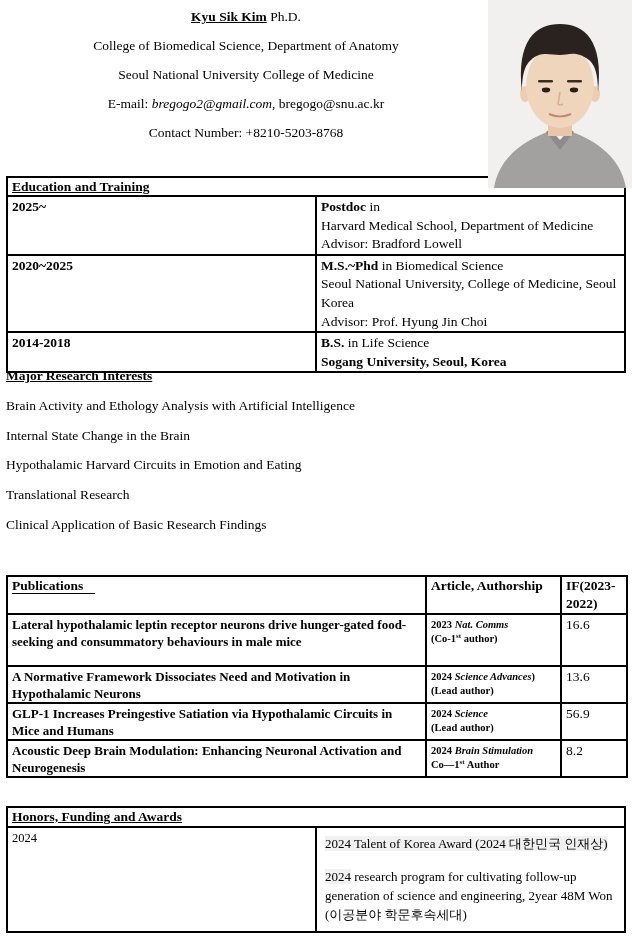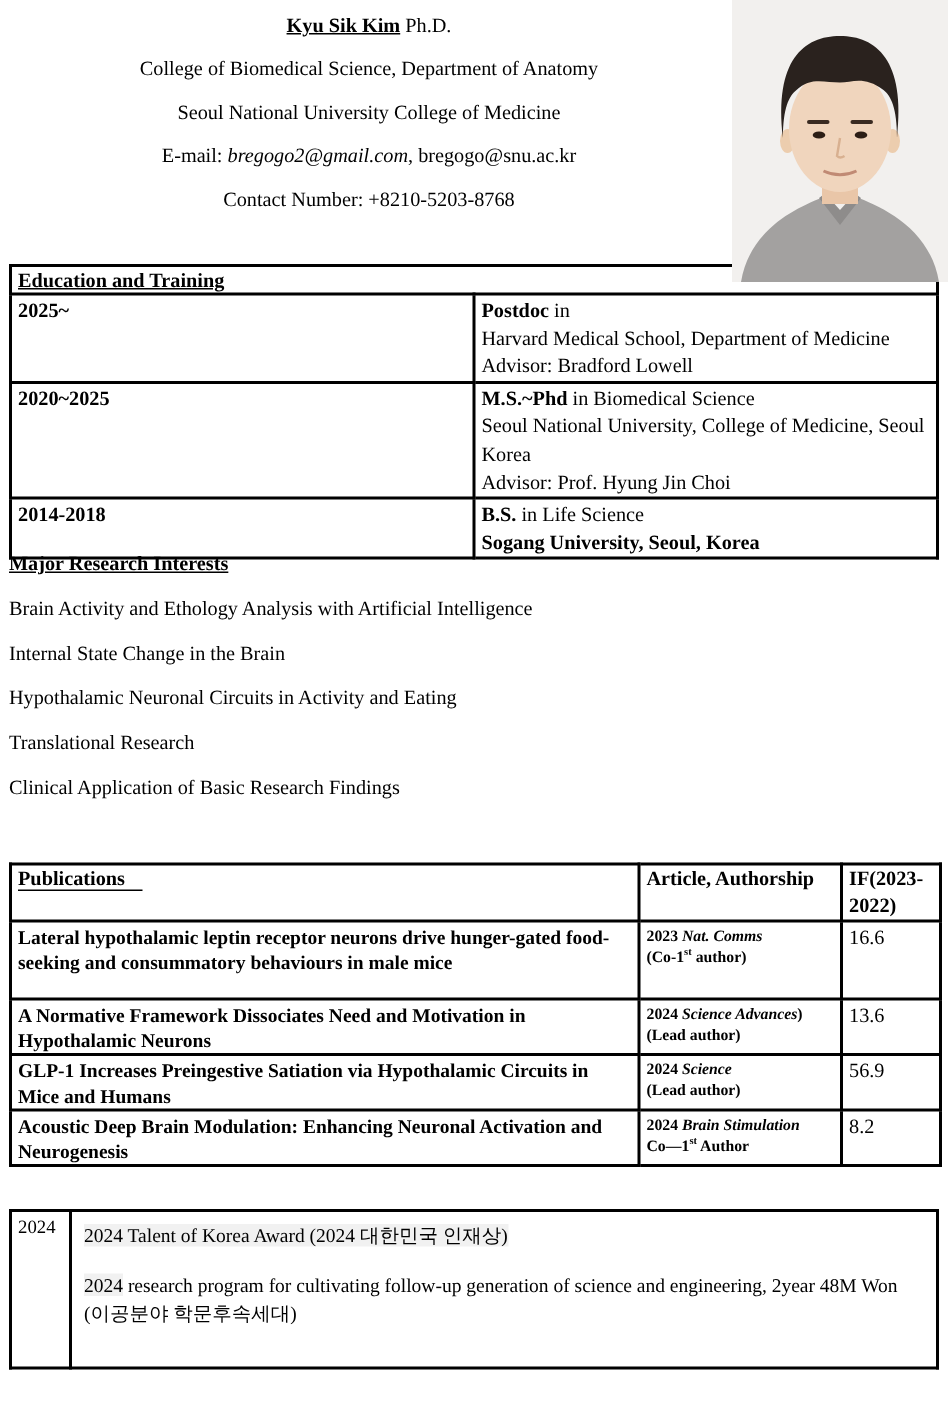--- a/index.html
+++ b/index.html
@@ -131,21 +131,21 @@
         <div class="r3l2">Sogang University, Seoul, Korea</div>
       </td>
     </tr>
   </tbody>
     </table>
 
   <div class="research">
     <div class="row sec-title">Major Research Interests</div>
     <div class="row">Brain Activity and Ethology Analysis with Artificial Intelligence</div>
     <div class="row">Internal State Change in the Brain</div>
-    <div class="row">Hypothalamic Neuronal Circuits in Activity and Eating</div>
+    <div class="row">Hypothalamic Harvard Circuits in Emotion and Eating</div>
     <div class="row">Translational Research</div>
     <div class="row">Clinical Application of Basic Research Findings</div>
   </div>
 
   <table class="pub-table">
     <tbody>
         <tr class="head">
       <td class="c-title"><span class="pub-title-ul">Publications</span></td>
       <td class="c-auth">Article, Authorship</td>
       <td class="c-if">IF(2023-2022)</td>
@@ -184,20 +184,23 @@
         <div><span>2024 </span><span class="jr">Brain Stimulation</span><span></span></div>
         <div><span>Co—1</span><sup>st</sup><span> Author</span></div>
       </td>
       <td class="if-cell">8.2</td>
     </tr>
   </tbody>
     </table>
 
   <table class="hon-table">
     <tbody>
+        <tr class="head">
+      <td colspan="2"><span class="sec-title">Honors, Funding and Awards</span></td>
+    </tr>
     <tr>
       <td class="c-year">2024</td>
       <td class="c-body">
         <div><span class="hl">2024 Talent of Korea Award (2024  대한민국  인재상)</span></div>
         <div class="hon-item2"><span class="hl">2024</span><span> research program for cultivating follow-up generation of science and engineering, 2year 48M Won (이공분야  학문후속세대)</span></div>
       </td>
     </tr>
   </tbody>
     </table>
 

